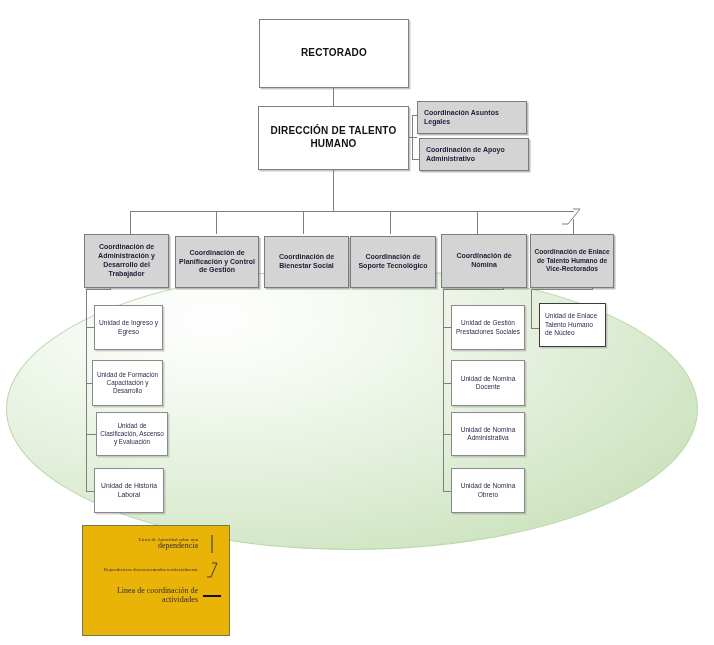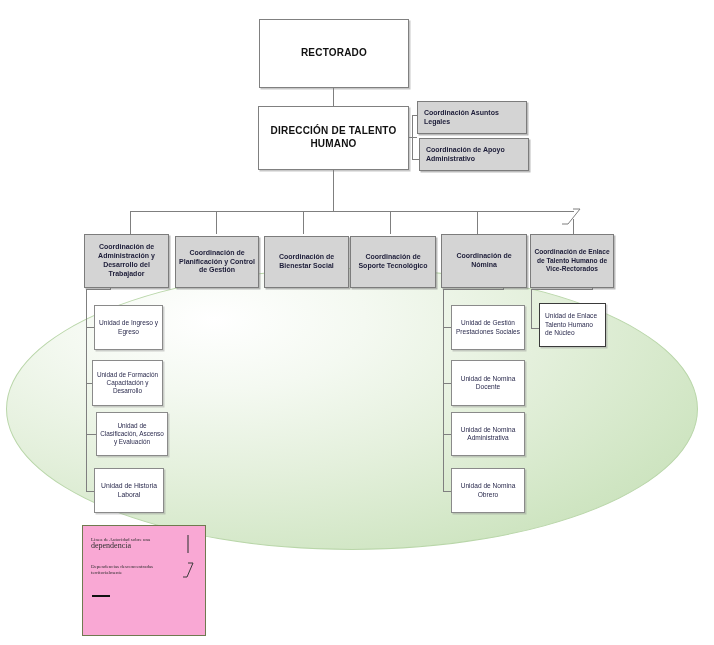--- a/index.html
+++ b/index.html
@@ -93,26 +93,27 @@
   }
   .node-unit-strong {
     border: 1px solid #3a3a3a;
   }
 
   
   .legend {
     position: absolute;
     left: 82px;
     top: 525px;
-    width: 124px;
+    width: 148px;
     height: 111px;
     box-sizing: border-box;
-    background: #f9a8d4;
+    background: #eab308;
     border: 1px solid #6f7a4f;
     padding: 5px 7px 4px 8px;
+    text-align: right;
   }
   .legend-row {
     display: flex;
     align-items: center;
     justify-content: space-between;
     height: 26px;
     gap: 4px;
   }
   .legend-text {
     font-family: "Liberation Serif", serif;
@@ -278,20 +279,21 @@
     <div class="legend-row">
       <div class="legend-text small">Dependencias desconcentradas territorialmente</div>
       <div class="legend-glyph">
         <svg width="14" height="18" viewBox="0 0 14 18">
           <polyline points="2,16 6,16 12,2 7,2" fill="none" stroke="#3a3a3a" stroke-width="1"></polyline>
         </svg>
       </div>
     </div>
 
     <div class="legend-row">
+      <div class="legend-text big">Linea de coordinación de actividades</div>
       <div class="legend-glyph">
         <svg width="20" height="6" viewBox="0 0 20 6">
             <line x1="1" y1="3" x2="19" y2="3" stroke="#111111" stroke-width="2"></line>
           </svg>
       </div>
     </div>
 
   </div>
 
 </div>

